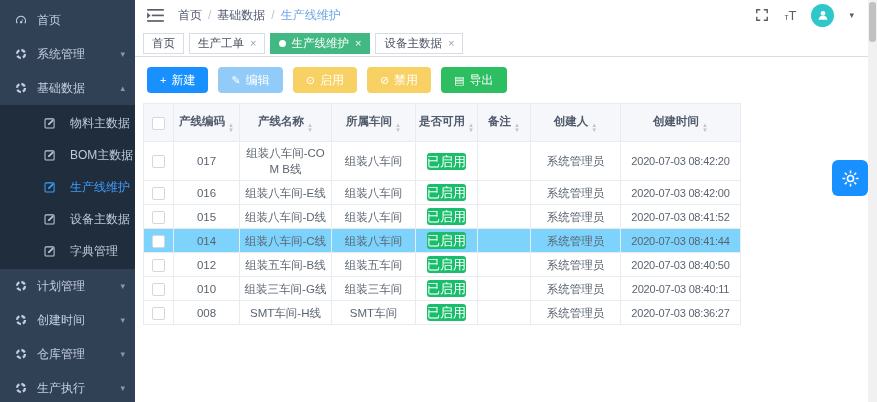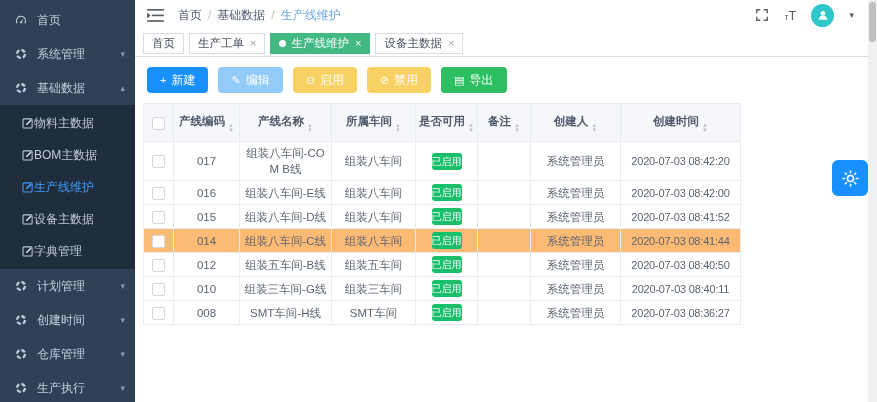--- a/index.html
+++ b/index.html
@@ -5,21 +5,21 @@
   *{box-sizing:border-box;margin:0;padding:0}
   html,body{width:877px;height:402px;overflow:hidden}
   body{font-family:"Liberation Sans","DejaVu Sans",sans-serif;font-size:12px;background:#fff;color:#333;position:relative}
 
   
   .sidebar{position:absolute;left:0;top:0;width:135px;height:402px;background:#304156;z-index:2;padding-top:3px}
   .sb-item{display:flex;align-items:center;height:34px;padding:0 10px 0 14px;color:#c4cede;cursor:pointer;gap:9px;white-space:nowrap}
   .sb-item .sb-label{flex:1;font-size:12px}
   .sb-chev{color:#8a97a8;font-size:9px}
   .sb-sub{background:#1f2d3d;padding:2px 0}
-  .sb-item.sub{height:32px;padding-left:22px;color:#bfcbd9;gap:0}
+  .sb-item.sub{height:32px;padding-left:44px;color:#bfcbd9;gap:14px}
   .sb-item.active{color:#409eff}
   .sb-ico{display:inline-flex;width:14px;height:14px;flex:none}
   .sb-ico svg{width:14px;height:14px;fill:currentColor}
   .sb-ico.sm,.sb-ico.sm svg{width:12px;height:12px}
 
   
   .navbar{position:absolute;left:135px;top:0;right:9px;height:30px;background:#fff;display:flex;align-items:center;padding:0 14px 0 12px}
   .hamburger{display:inline-flex;color:#5a5e66;margin-right:14px;cursor:pointer}
   .crumbs{display:flex;align-items:center;gap:6px;color:#515a6e}
   .crumb-sep{color:#c0c4cc}
@@ -47,22 +47,22 @@
   .btn .bic{font-size:11px}
 
   
   .grid-wrap{width:597px}
   table{border-collapse:collapse;table-layout:fixed;width:597px}
   th,td{border:1px solid #e9ecef;text-align:center;color:#5a6470;font-size:11.5px;padding:3px;line-height:16px}
   th{background:#f6f7fa;color:#4f596b;font-weight:bold;padding:9px 2px;white-space:nowrap}
   td{height:23px}
   .namecell span{word-break:break-all}
   .timecell{white-space:nowrap;font-size:11px;letter-spacing:-0.2px}
-  tr.hl td{background:#fdba74}
-  .badge{display:inline-block;color:#fff;border-radius:3px;padding:1px 0;font-size:10px;line-height:15px}
+  tr.hl td{background:#7dd3fc}
+  .badge{display:inline-block;color:#fff;border-radius:3px;padding:1px 0;font-size:13px;line-height:15px}
   .cb{display:inline-block;width:13px;height:13px;border:1px solid #d4d7de;border-radius:2px;background:#fff;vertical-align:middle;cursor:pointer}
   .sorter{display:inline-flex;flex-direction:column;vertical-align:-2px;margin-left:3px}
   .sorter i{font-style:normal;font-size:6px;line-height:4.5px;color:#c0c4cc}
 
   .fab{position:absolute;right:9px;top:160px;width:36px;height:36px;background:#1890ff;border-radius:6px;display:flex;align-items:center;justify-content:center;cursor:pointer;z-index:3}
   .scrollbar{position:absolute;right:0;top:0;width:9px;height:402px;background:#f1f1f1;z-index:4}
   .thumb{position:absolute;top:2px;left:1px;width:7px;height:40px;background:#c1c1c1;border-radius:3px}
 </style>
 </head>
 <body>

